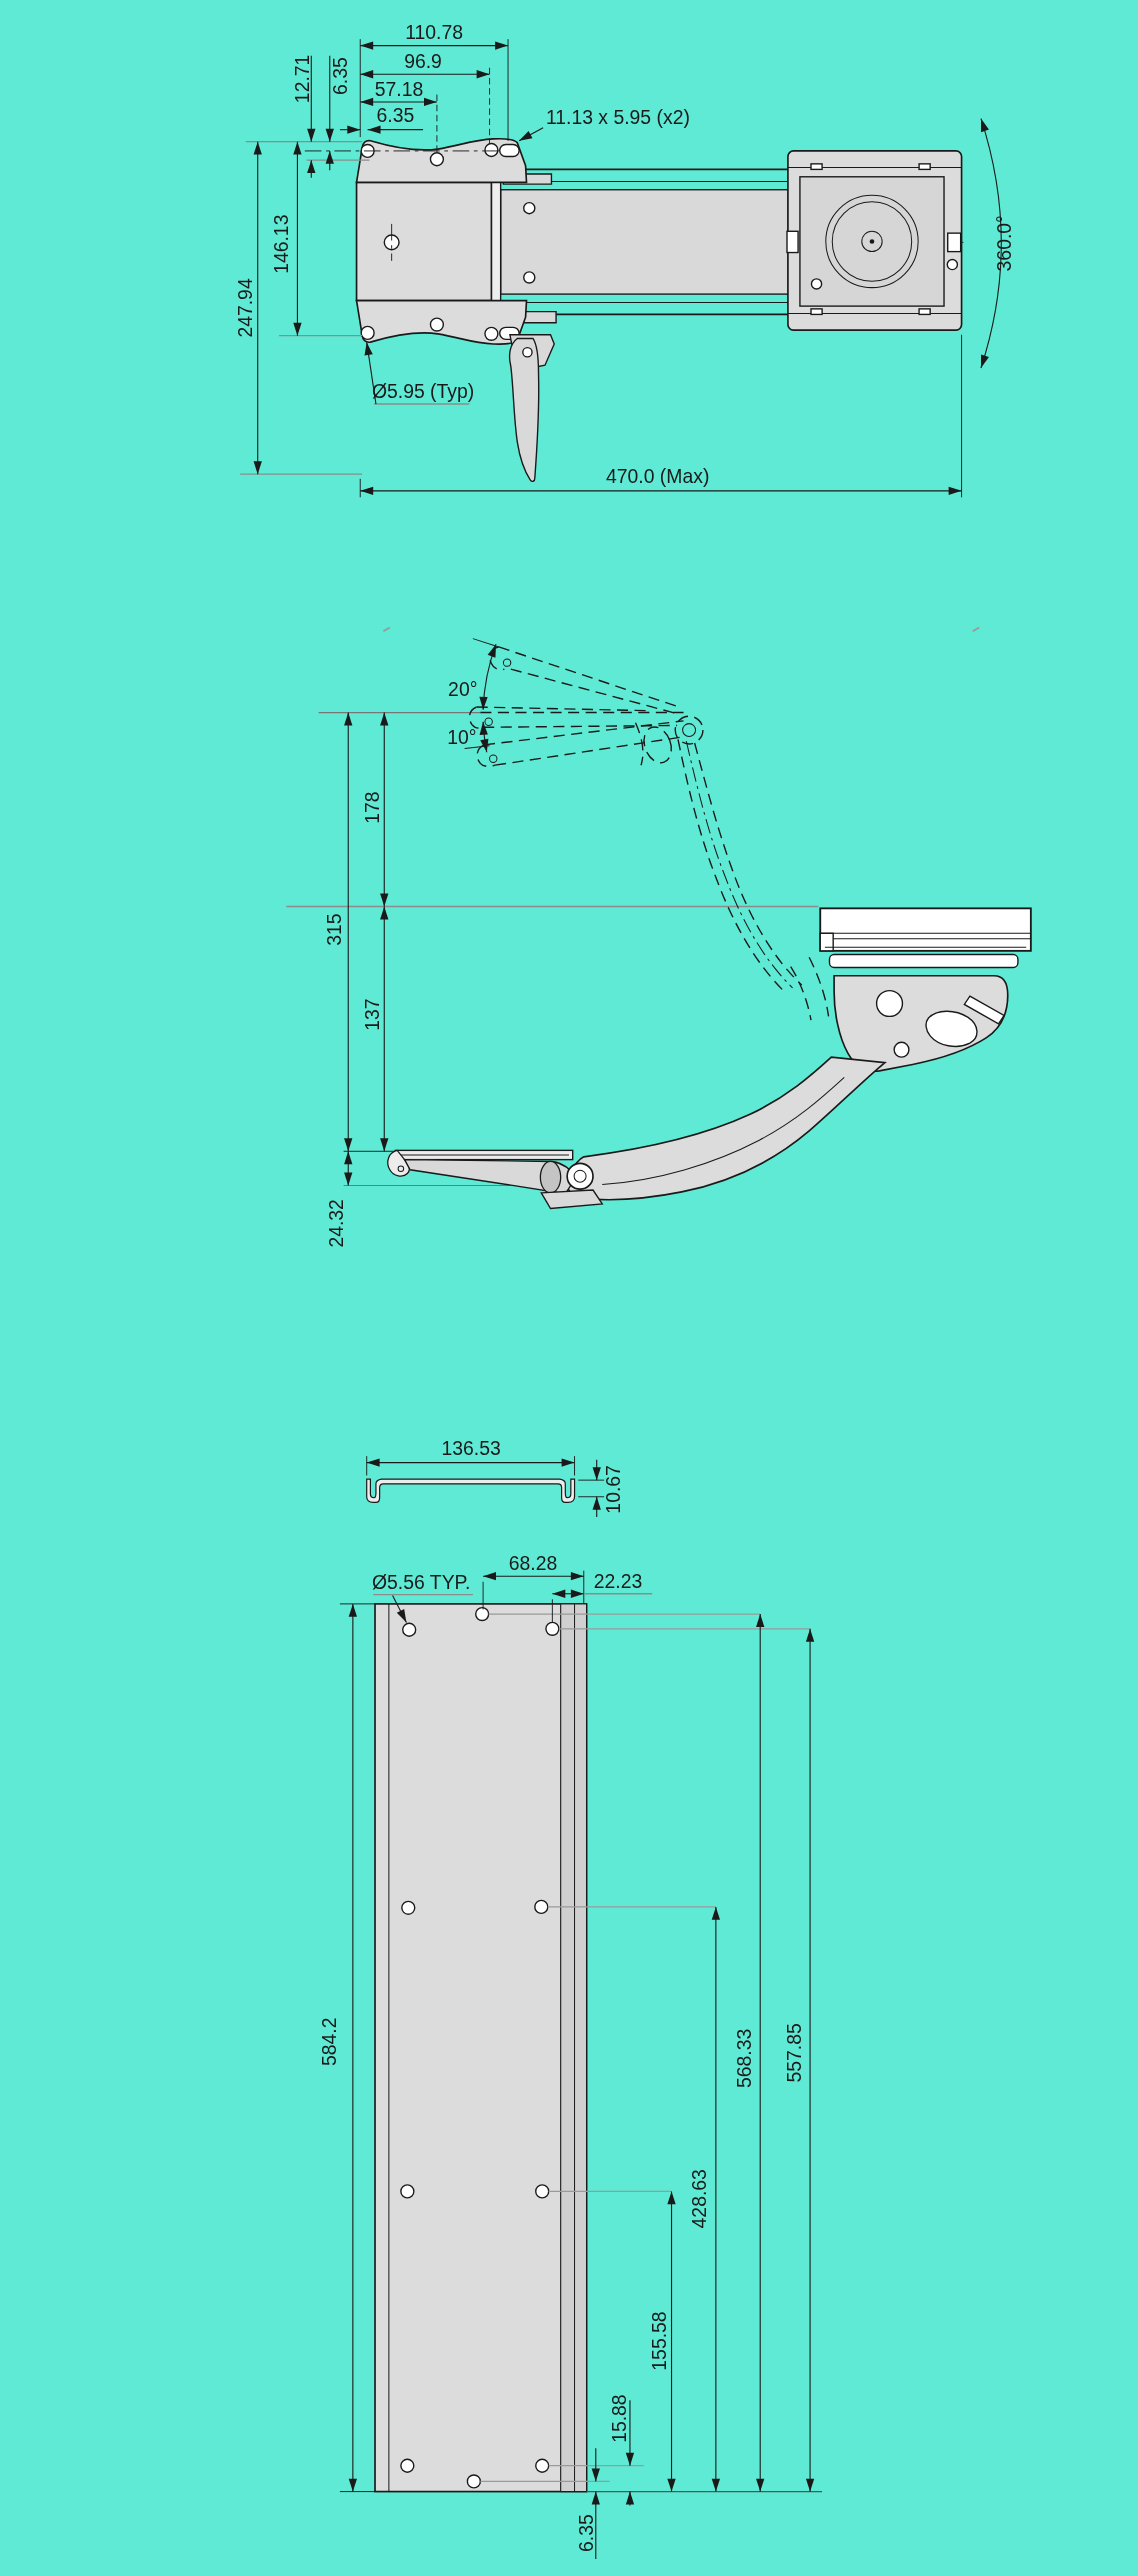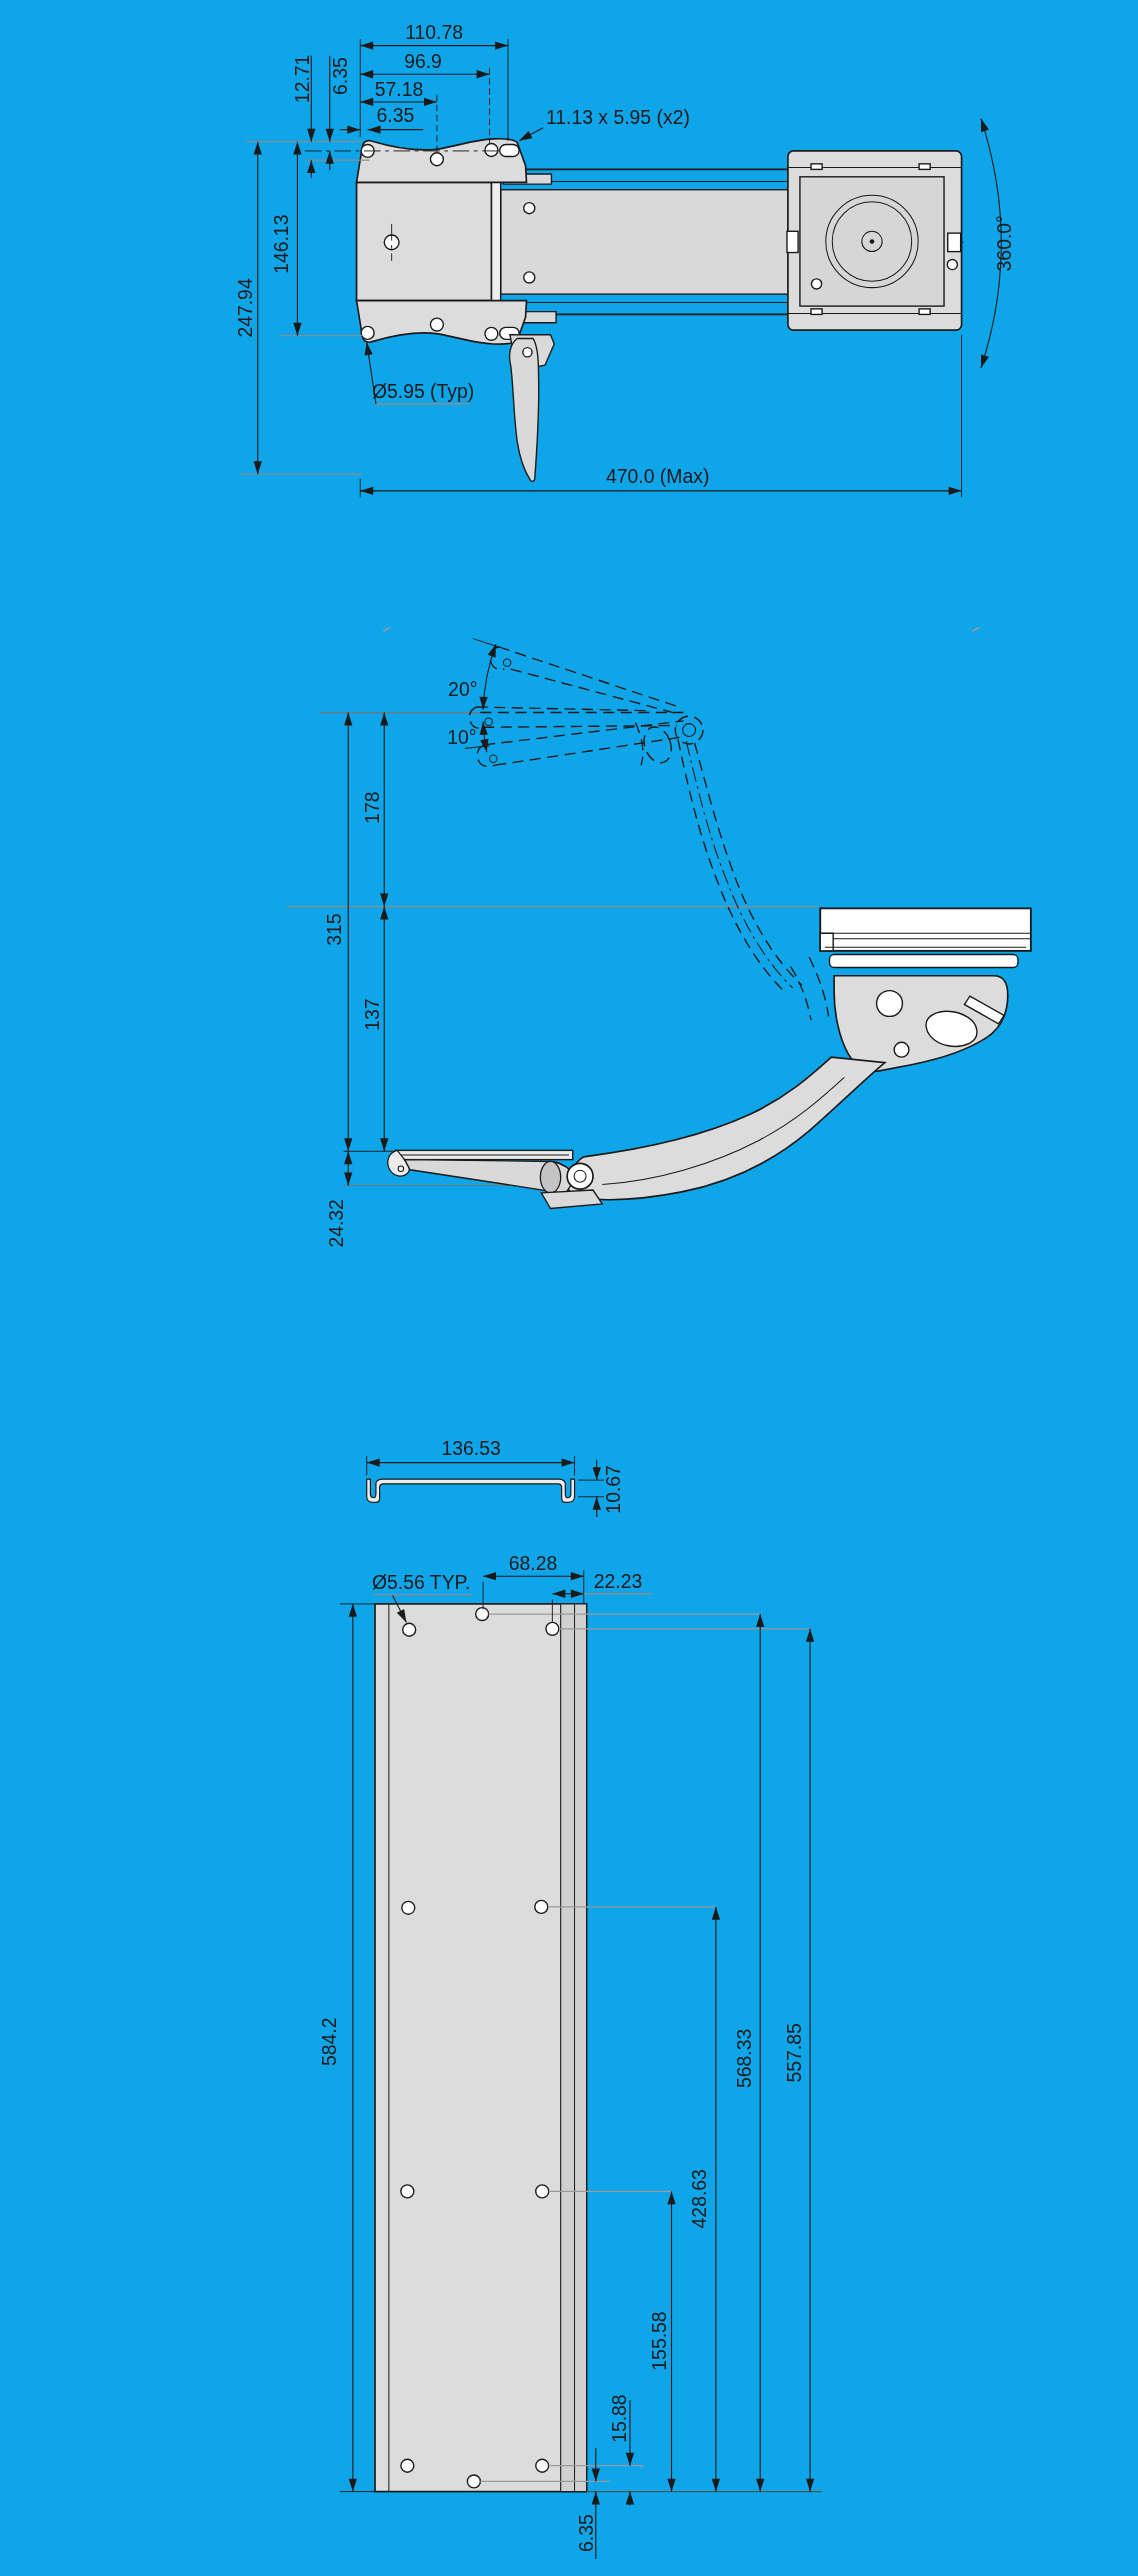--- a/index.html
+++ b/index.html
@@ -1,16 +1,16 @@
 <!DOCTYPE html>
 <html style="font-size:15px"><head>
 <meta charset="utf-8">
 <style>
   html,body{margin:0;padding:0;background:#ffffff;}
-  .page{width:1138px;height:2576px;background:#0ea5e9;position:relative;}
+  .page{width:1138px;height:2576px;background:#5eead4;position:relative;}
   svg{display:block;}
   text{font-family:"Liberation Sans","DejaVu Sans",sans-serif;font-size:21px;fill:#1a1a1a;}
   .dim{stroke:#1a1a1a;stroke-width:1.2;fill:none;}
   .ext{stroke:#1a1a1a;stroke-width:1;fill:none;}
   .ref{stroke:#8c8c8c;stroke-width:1.4;fill:none;}
   .lead{stroke:#9a9a9a;stroke-width:1.4;fill:none;}
   .out{stroke:#1a1a1a;stroke-width:1.8;fill:none;}
   .thin{stroke:#1a1a1a;stroke-width:1.1;fill:none;}
   .fillA{fill:#dcdcdc;stroke:#1a1a1a;stroke-width:1.8;}
   .fillB{fill:#d9d9d9;stroke:#1a1a1a;stroke-width:1.5;}

